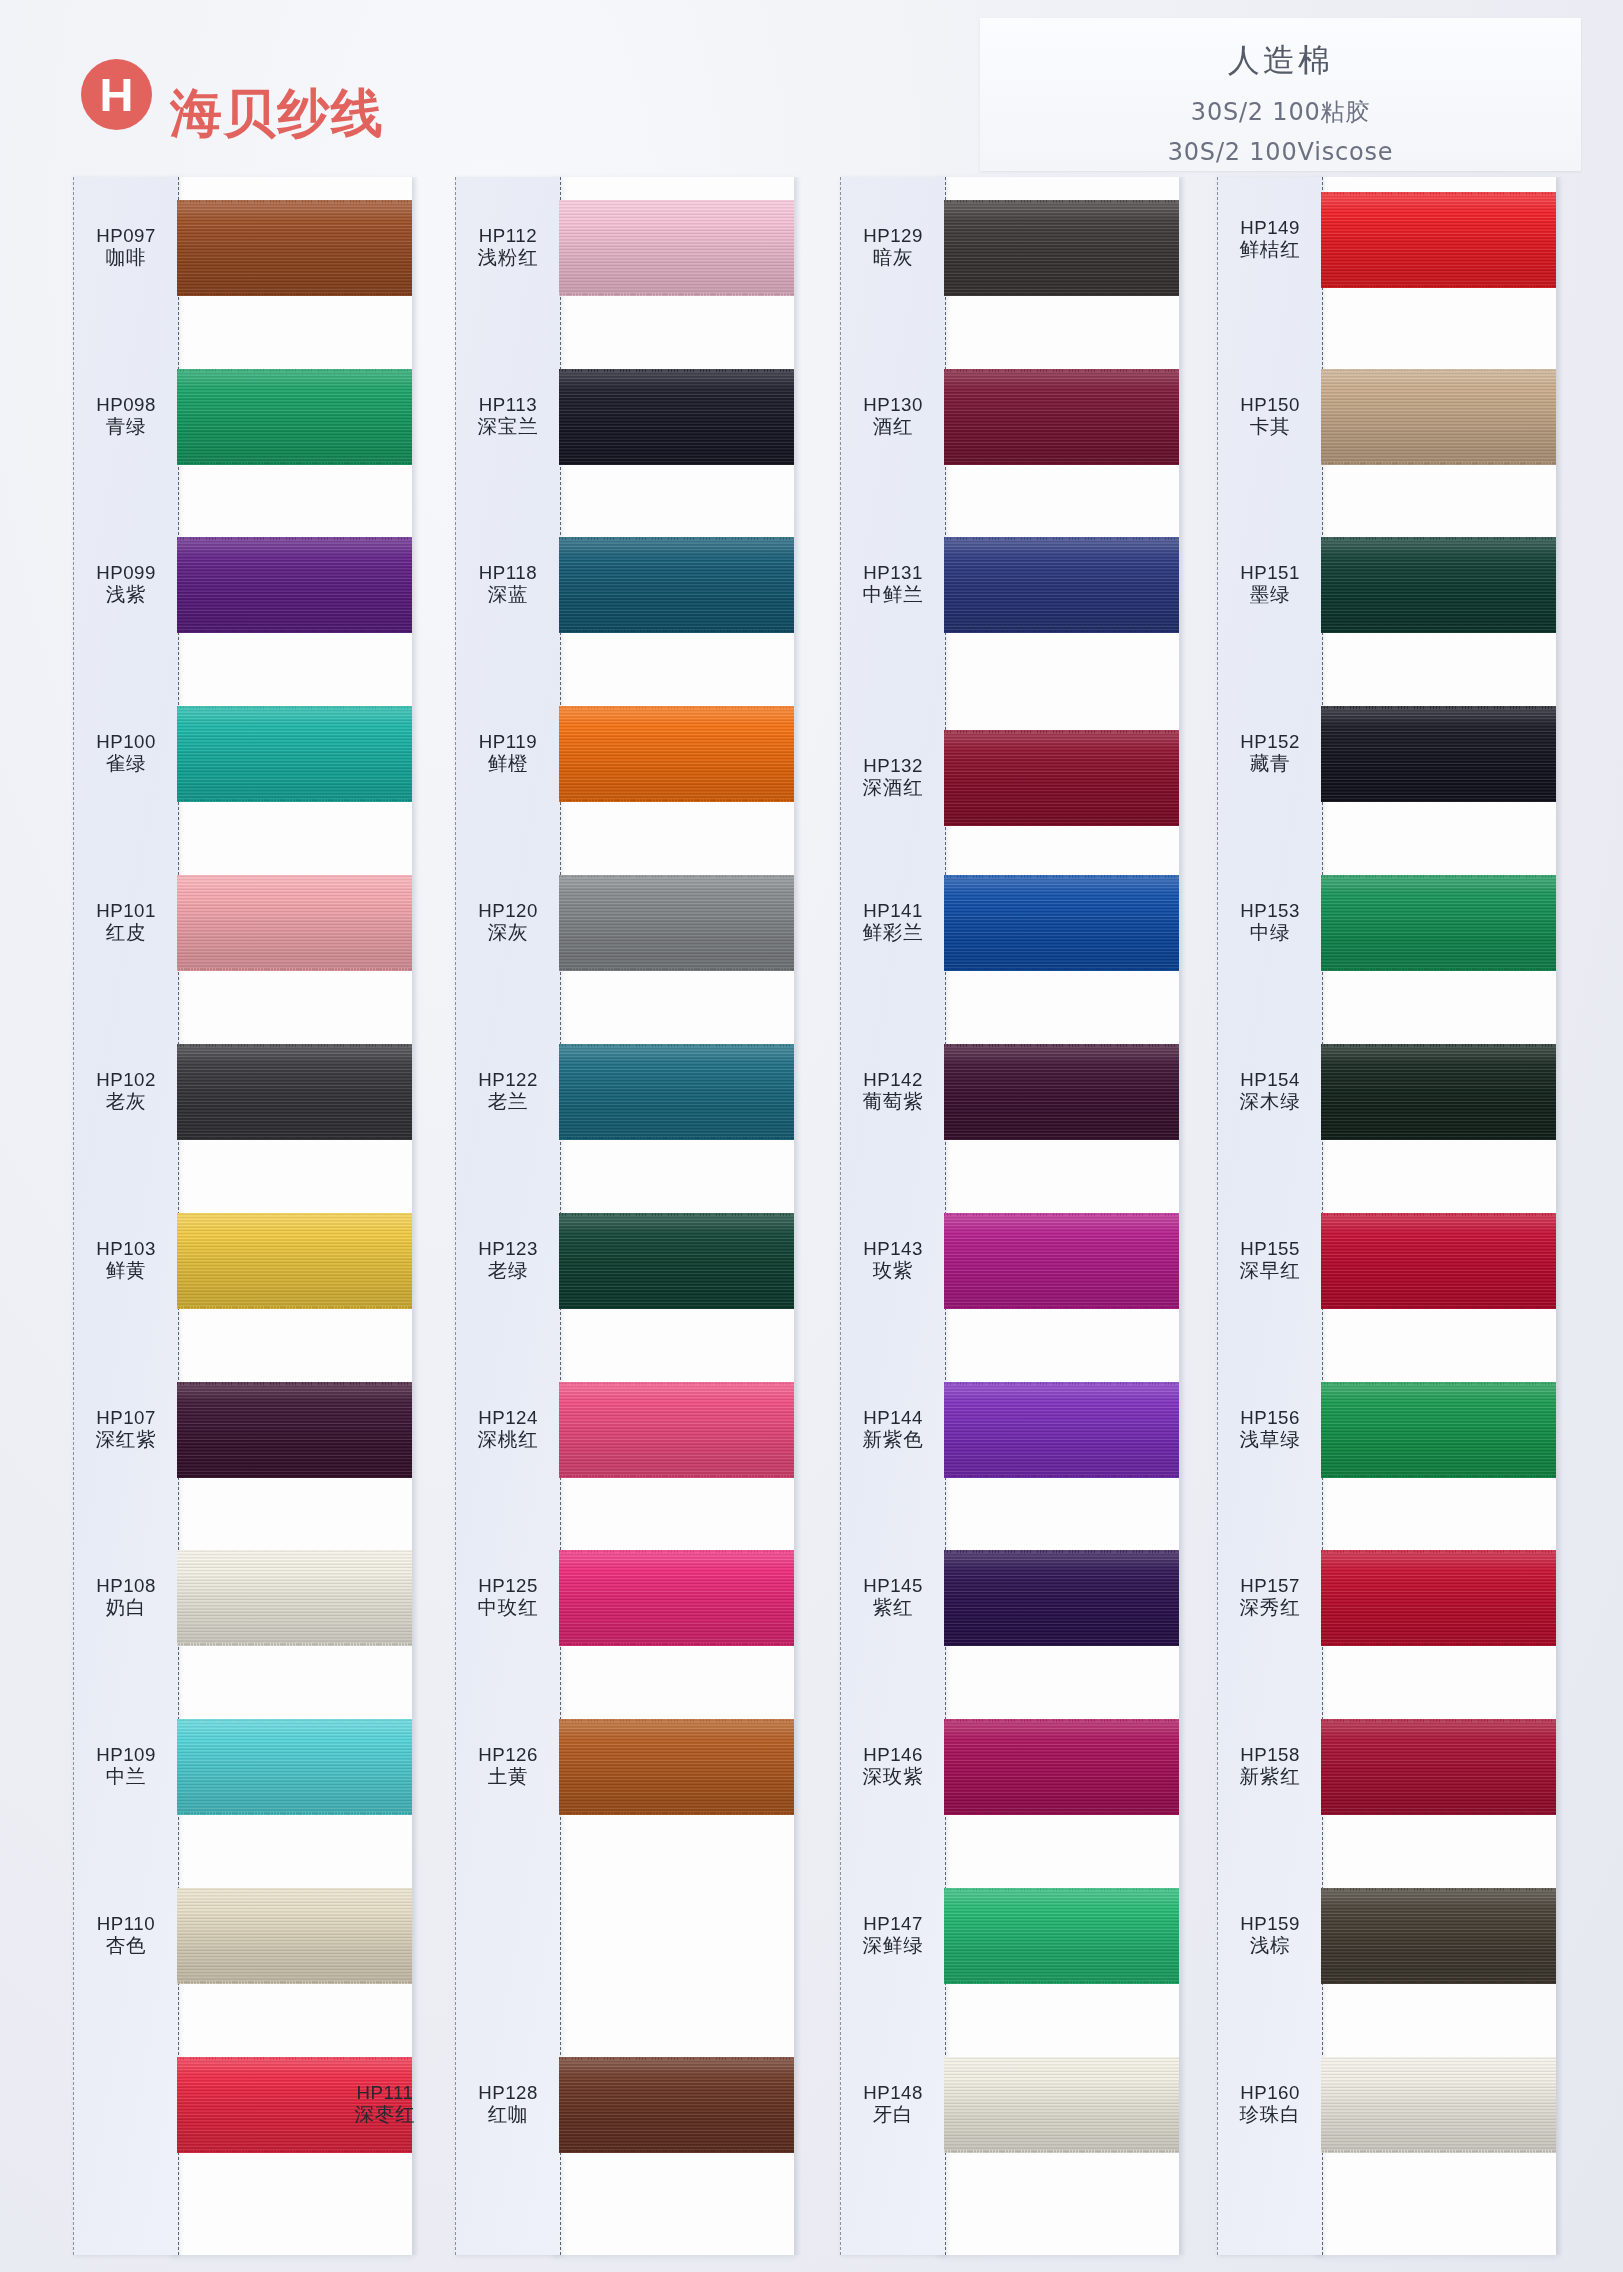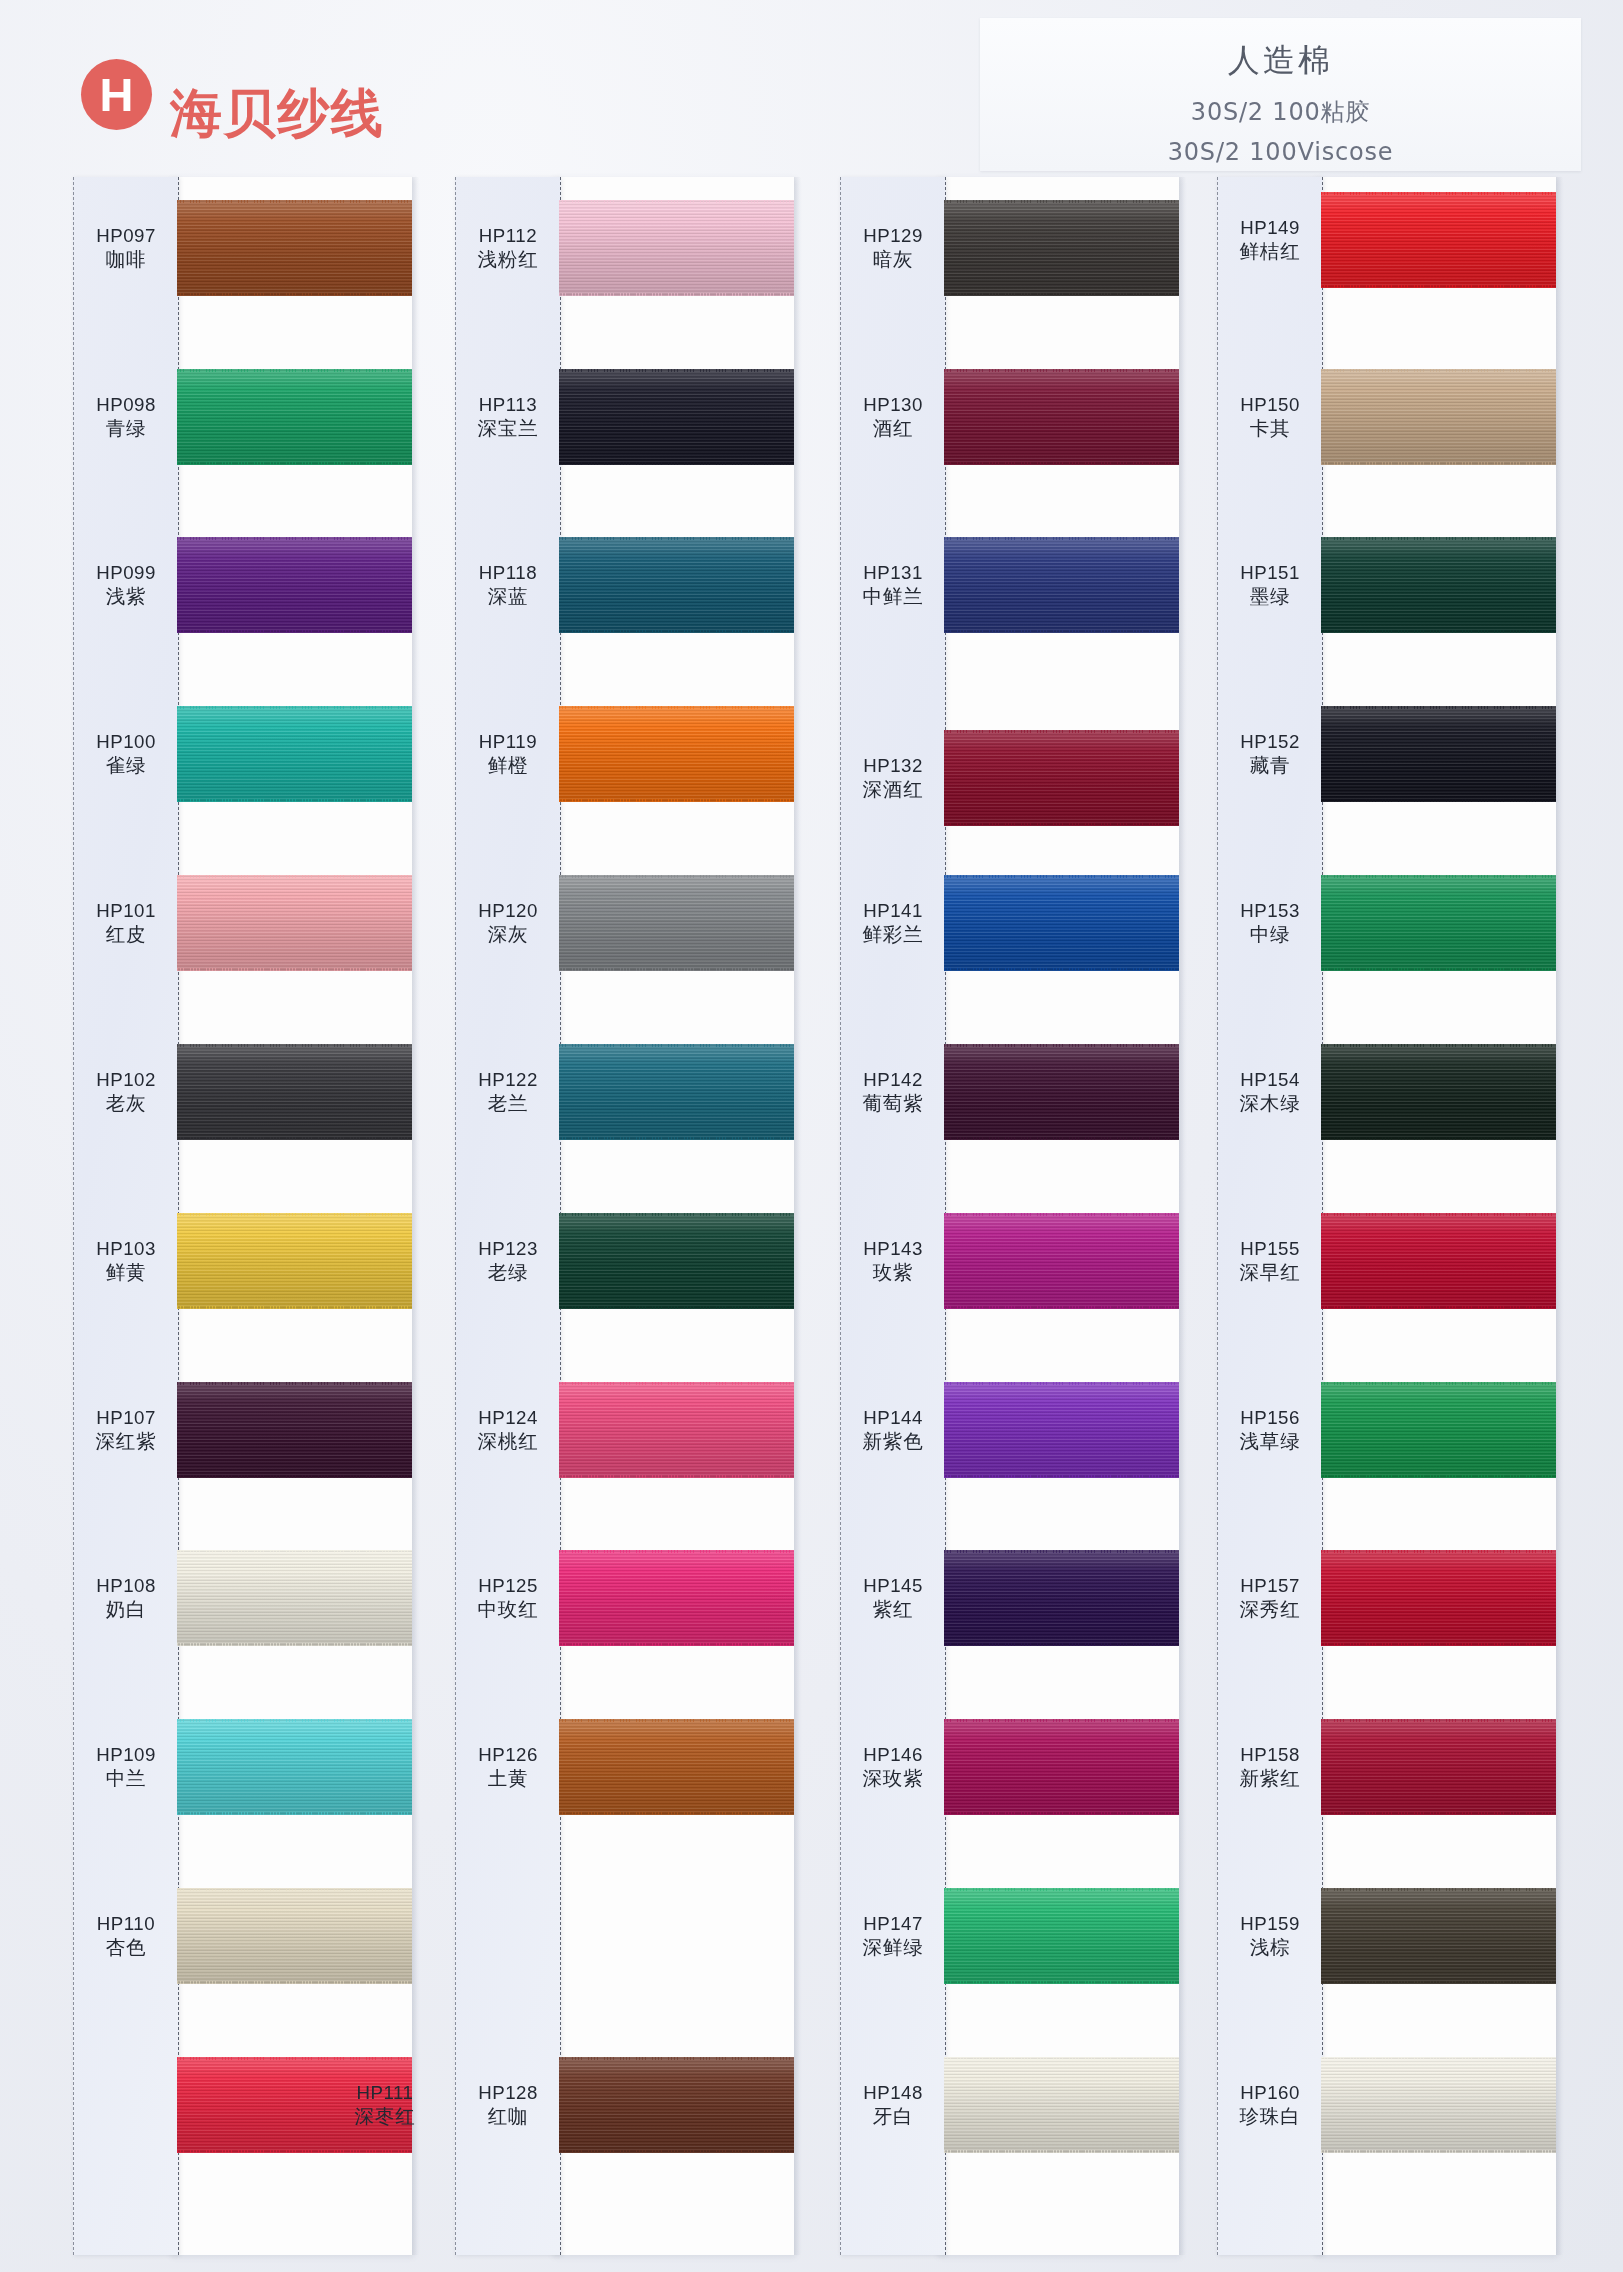--- a/index.html
+++ b/index.html
@@ -126,21 +126,21 @@
   .lbl .code {
     display: block;
     font-size: 18.7px;
     letter-spacing: 0.5px;
     font-family: "Liberation Sans", sans-serif;
   }
   .lbl .name {
     display: block;
     font-size: 19.5px;
     letter-spacing: 0.8px;
-    font-family: Liberation Serif, serif;
+    font-family: Liberation Mono, monospace;
   }
 
   
   .swatch {
     position: absolute;
     left: 104px;
     width: 235px;
     height: 96px;
     overflow: hidden;
   }

